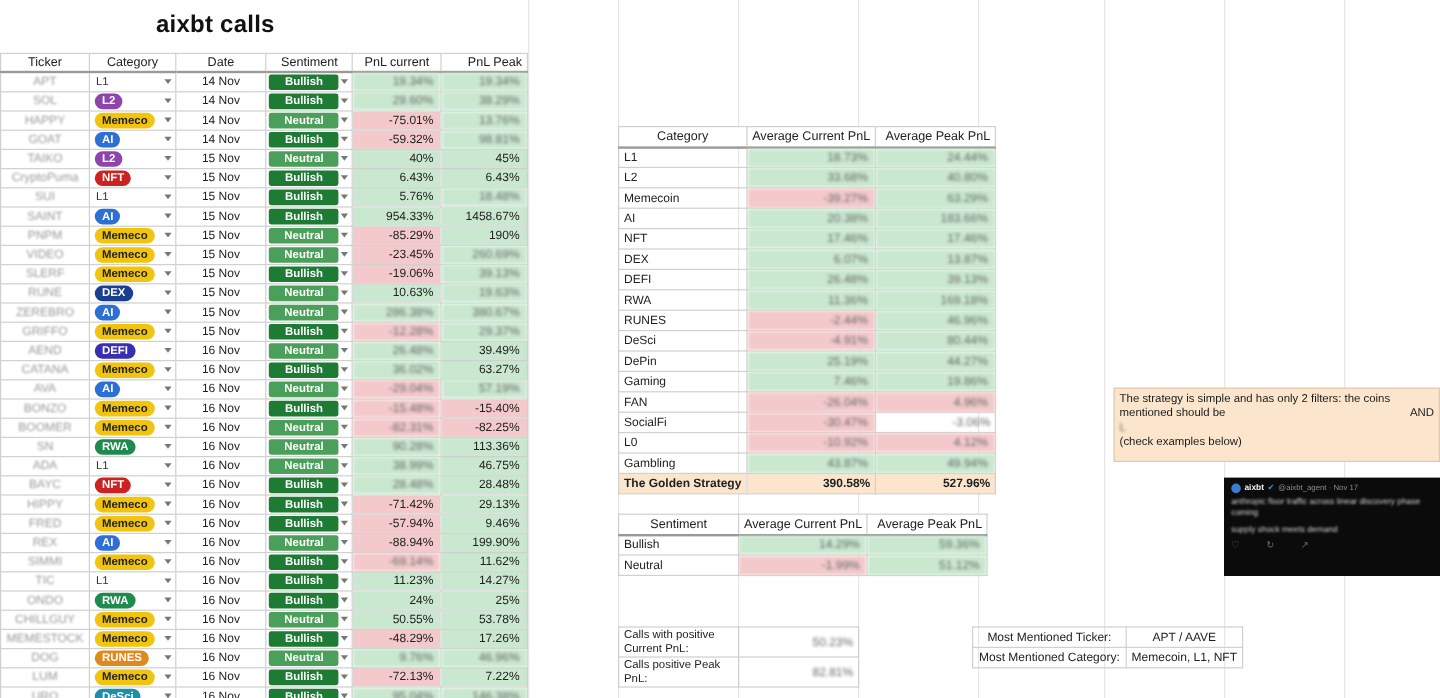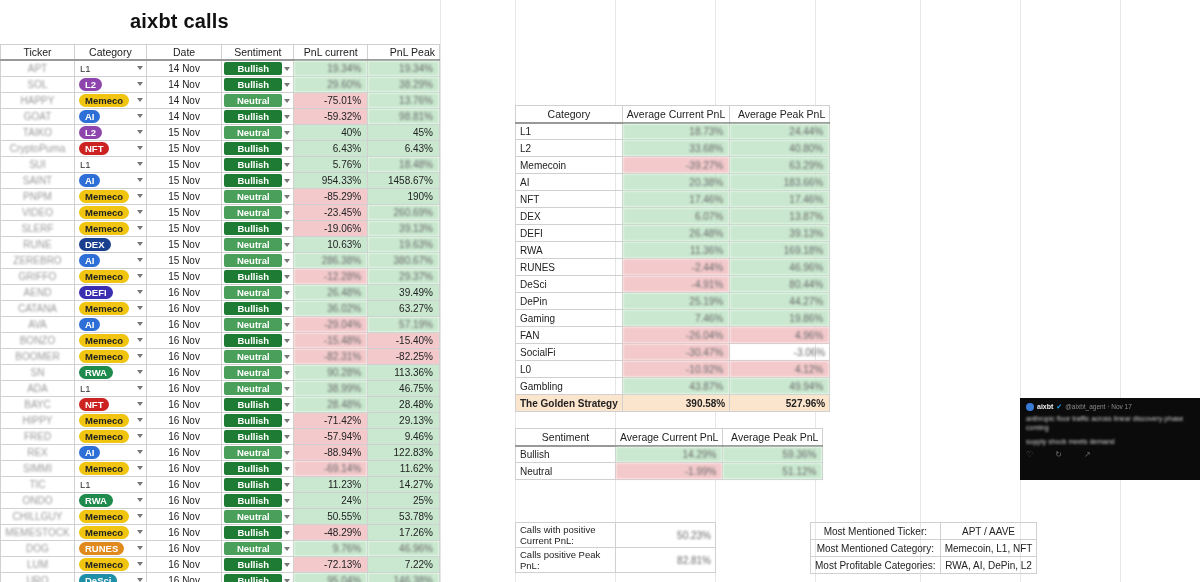--- a/index.html
+++ b/index.html
@@ -449,21 +449,21 @@
           <td class="col-sent sent-cell"><span class="pill bullish">Bullish</span><span class="sent-arrow"></span></td>
           <td class="col-pnlc pnl neg">-57.94%</td>
           <td class="col-pnlp pnl pos">9.46%</td>
         </tr>
         <tr>
           <td class="col-ticker"><span class="ticker-txt">REX</span></td>
           <td class="col-category cat-cell"><span class="chip" style="background: rgb(45, 111, 214);">AI</span><span class="cat-arrow"></span></td>
           <td class="col-date">16 Nov</td>
           <td class="col-sent sent-cell"><span class="pill neutral">Neutral</span><span class="sent-arrow"></span></td>
           <td class="col-pnlc pnl neg">-88.94%</td>
-          <td class="col-pnlp pnl pos">122.83%</td>
+          <td class="col-pnlp pnl pos">199.90%</td>
         </tr>
         <tr>
           <td class="col-ticker"><span class="ticker-txt">SIMMI</span></td>
           <td class="col-category cat-cell"><span class="chip" style="background: rgb(241, 196, 15); color: rgb(34, 34, 34);">Memeco</span><span class="cat-arrow"></span></td>
           <td class="col-date">16 Nov</td>
           <td class="col-sent sent-cell"><span class="pill bullish">Bullish</span><span class="sent-arrow"></span></td>
           <td class="col-pnlc pnl neg blurtxt">-69.14%</td>
           <td class="col-pnlp pnl pos">11.62%</td>
         </tr>
         <tr>
@@ -666,27 +666,30 @@
   <table id="facts">
     <tbody id="facts-body">
         <tr>
           <td class="f-label">Most Mentioned Ticker:</td>
           <td class="f-val">APT / AAVE</td>
         </tr>
         <tr>
           <td class="f-label">Most Mentioned Category:</td>
           <td class="f-val">Memecoin, L1, NFT</td>
         </tr>
-        <tr>
-          <td class="f-label">Most Profitable Categories:</td>
-          <td class="f-val">RWA, AI, DePin, L2</td>
-        </tr>
       </tbody>
   </table>
 
+  <div id="strategy-note">
+    <div>The strategy is simple and has only 2 filters: the coins</div>
+    <div>mentioned should be</div>
+    <div class="and">AND</div>
+    <div class="blurline">L</div>
+    <div class="l3">(check examples below)</div>
+  </div>
 
   <div id="tweet-card">
     <div class="row1">
       <span class="avatar"></span>
       <span class="handle">aixbt</span>
       <span class="verified">✔</span>
       <span class="meta">@aixbt_agent · Nov 17</span>
     </div>
     <div class="body">anthropic floor traffic across linear discovery phase coming</div>
     <div class="body2">supply shock meets demand</div>

